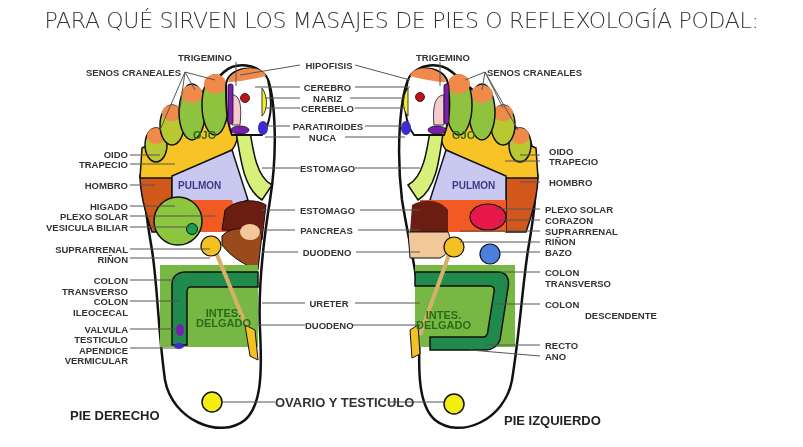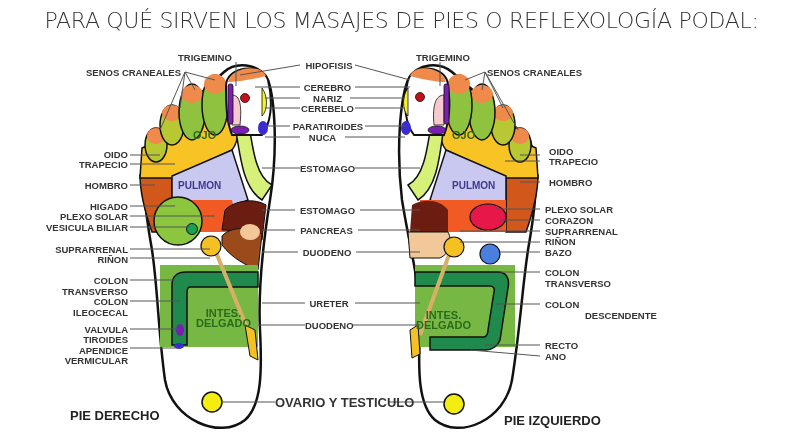--- a/index.html
+++ b/index.html
@@ -196,21 +196,21 @@
 <div class="lbl r" style="right:675px;top:201px;">HIGADO</div>
 <div class="lbl r" style="right:675px;top:211px;">PLEXO SOLAR</div>
 <div class="lbl r" style="right:675px;top:222px;">VESICULA BILIAR</div>
 <div class="lbl r" style="right:675px;top:244px;">SUPRARRENAL</div>
 <div class="lbl r" style="right:675px;top:254px;">RIÑON</div>
 <div class="lbl r" style="right:675px;top:275px;">COLON</div>
 <div class="lbl r" style="right:675px;top:286px;">TRANSVERSO</div>
 <div class="lbl r" style="right:675px;top:296px;">COLON</div>
 <div class="lbl r" style="right:675px;top:307px;">ILEOCECAL</div>
 <div class="lbl r" style="right:675px;top:324px;">VALVULA</div>
-<div class="lbl r" style="right:675px;top:334px;">TIROIDES</div>
+<div class="lbl r" style="right:675px;top:334px;">TESTICULO</div>
 <div class="lbl r" style="right:675px;top:345px;">APENDICE</div>
 <div class="lbl r" style="right:675px;top:355px;">VERMICULAR</div>
 
 <div class="lbl c" style="left:303px;top:60px;width:52px;">HIPOFISIS</div>
 <div class="lbl c" style="left:300px;top:82px;width:55px;">CEREBRO</div>
 <div class="lbl c" style="left:300px;top:93px;width:55px;">NARIZ</div>
 <div class="lbl c" style="left:300px;top:103px;width:55px;">CEREBELO</div>
 <div class="lbl c" style="left:288px;top:121px;width:80px;">PARATIROIDES</div>
 <div class="lbl c" style="left:300px;top:132px;width:45px;text-align:center;">NUCA</div>
 <div class="lbl c" style="left:300px;top:163px;width:55px;">ESTOMAGO</div>

